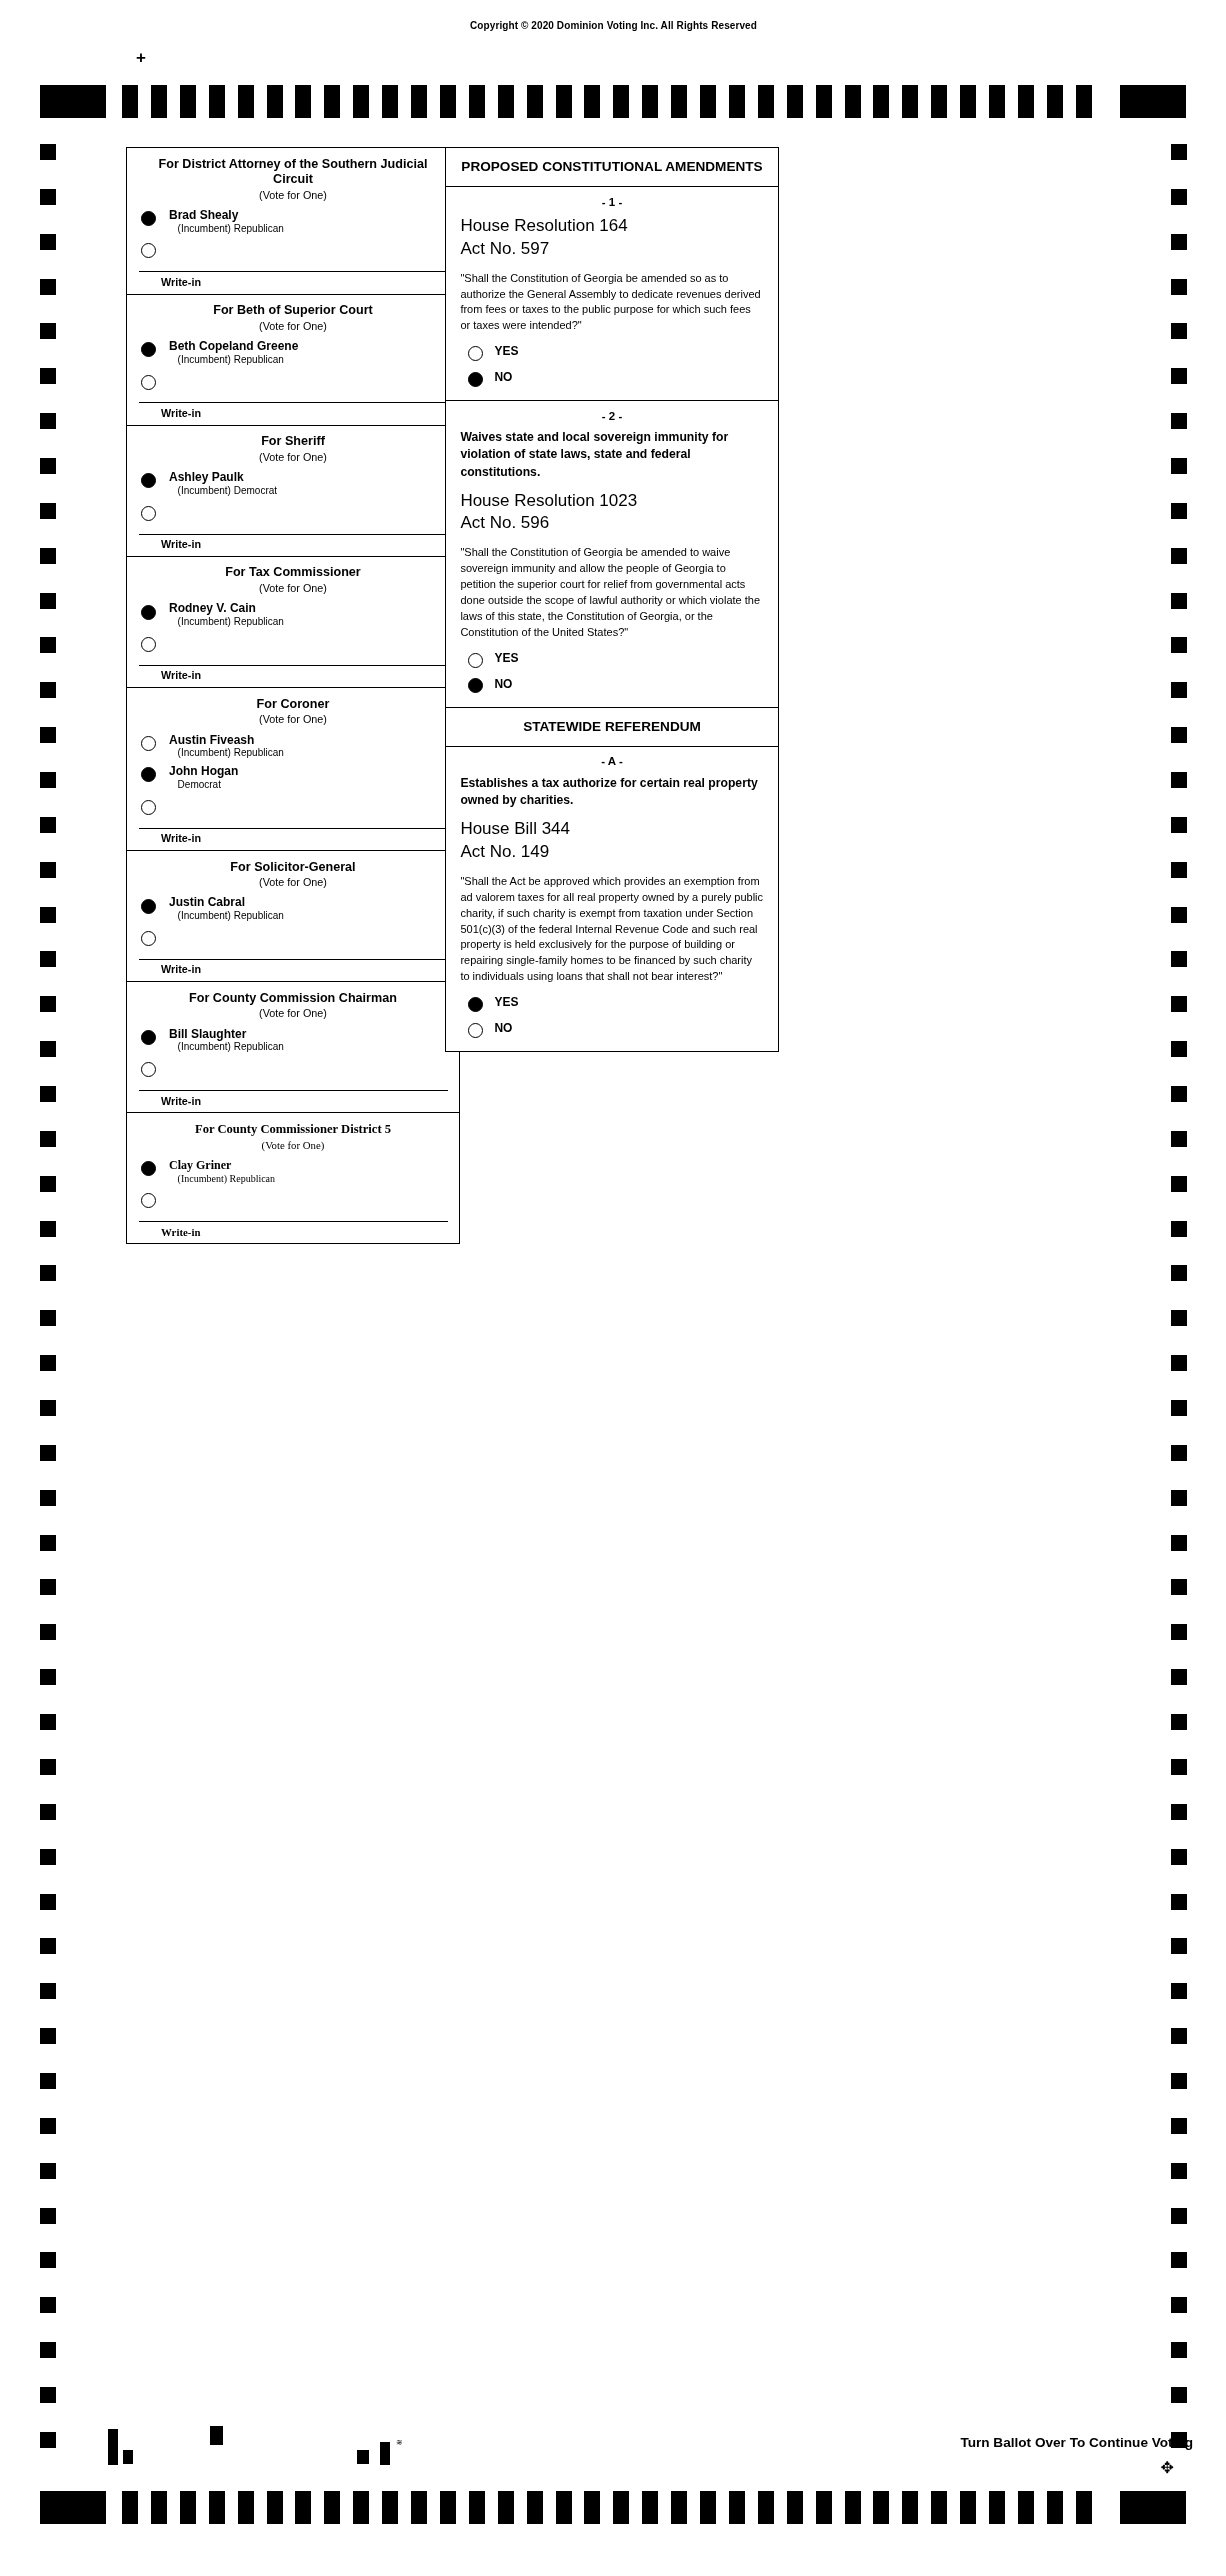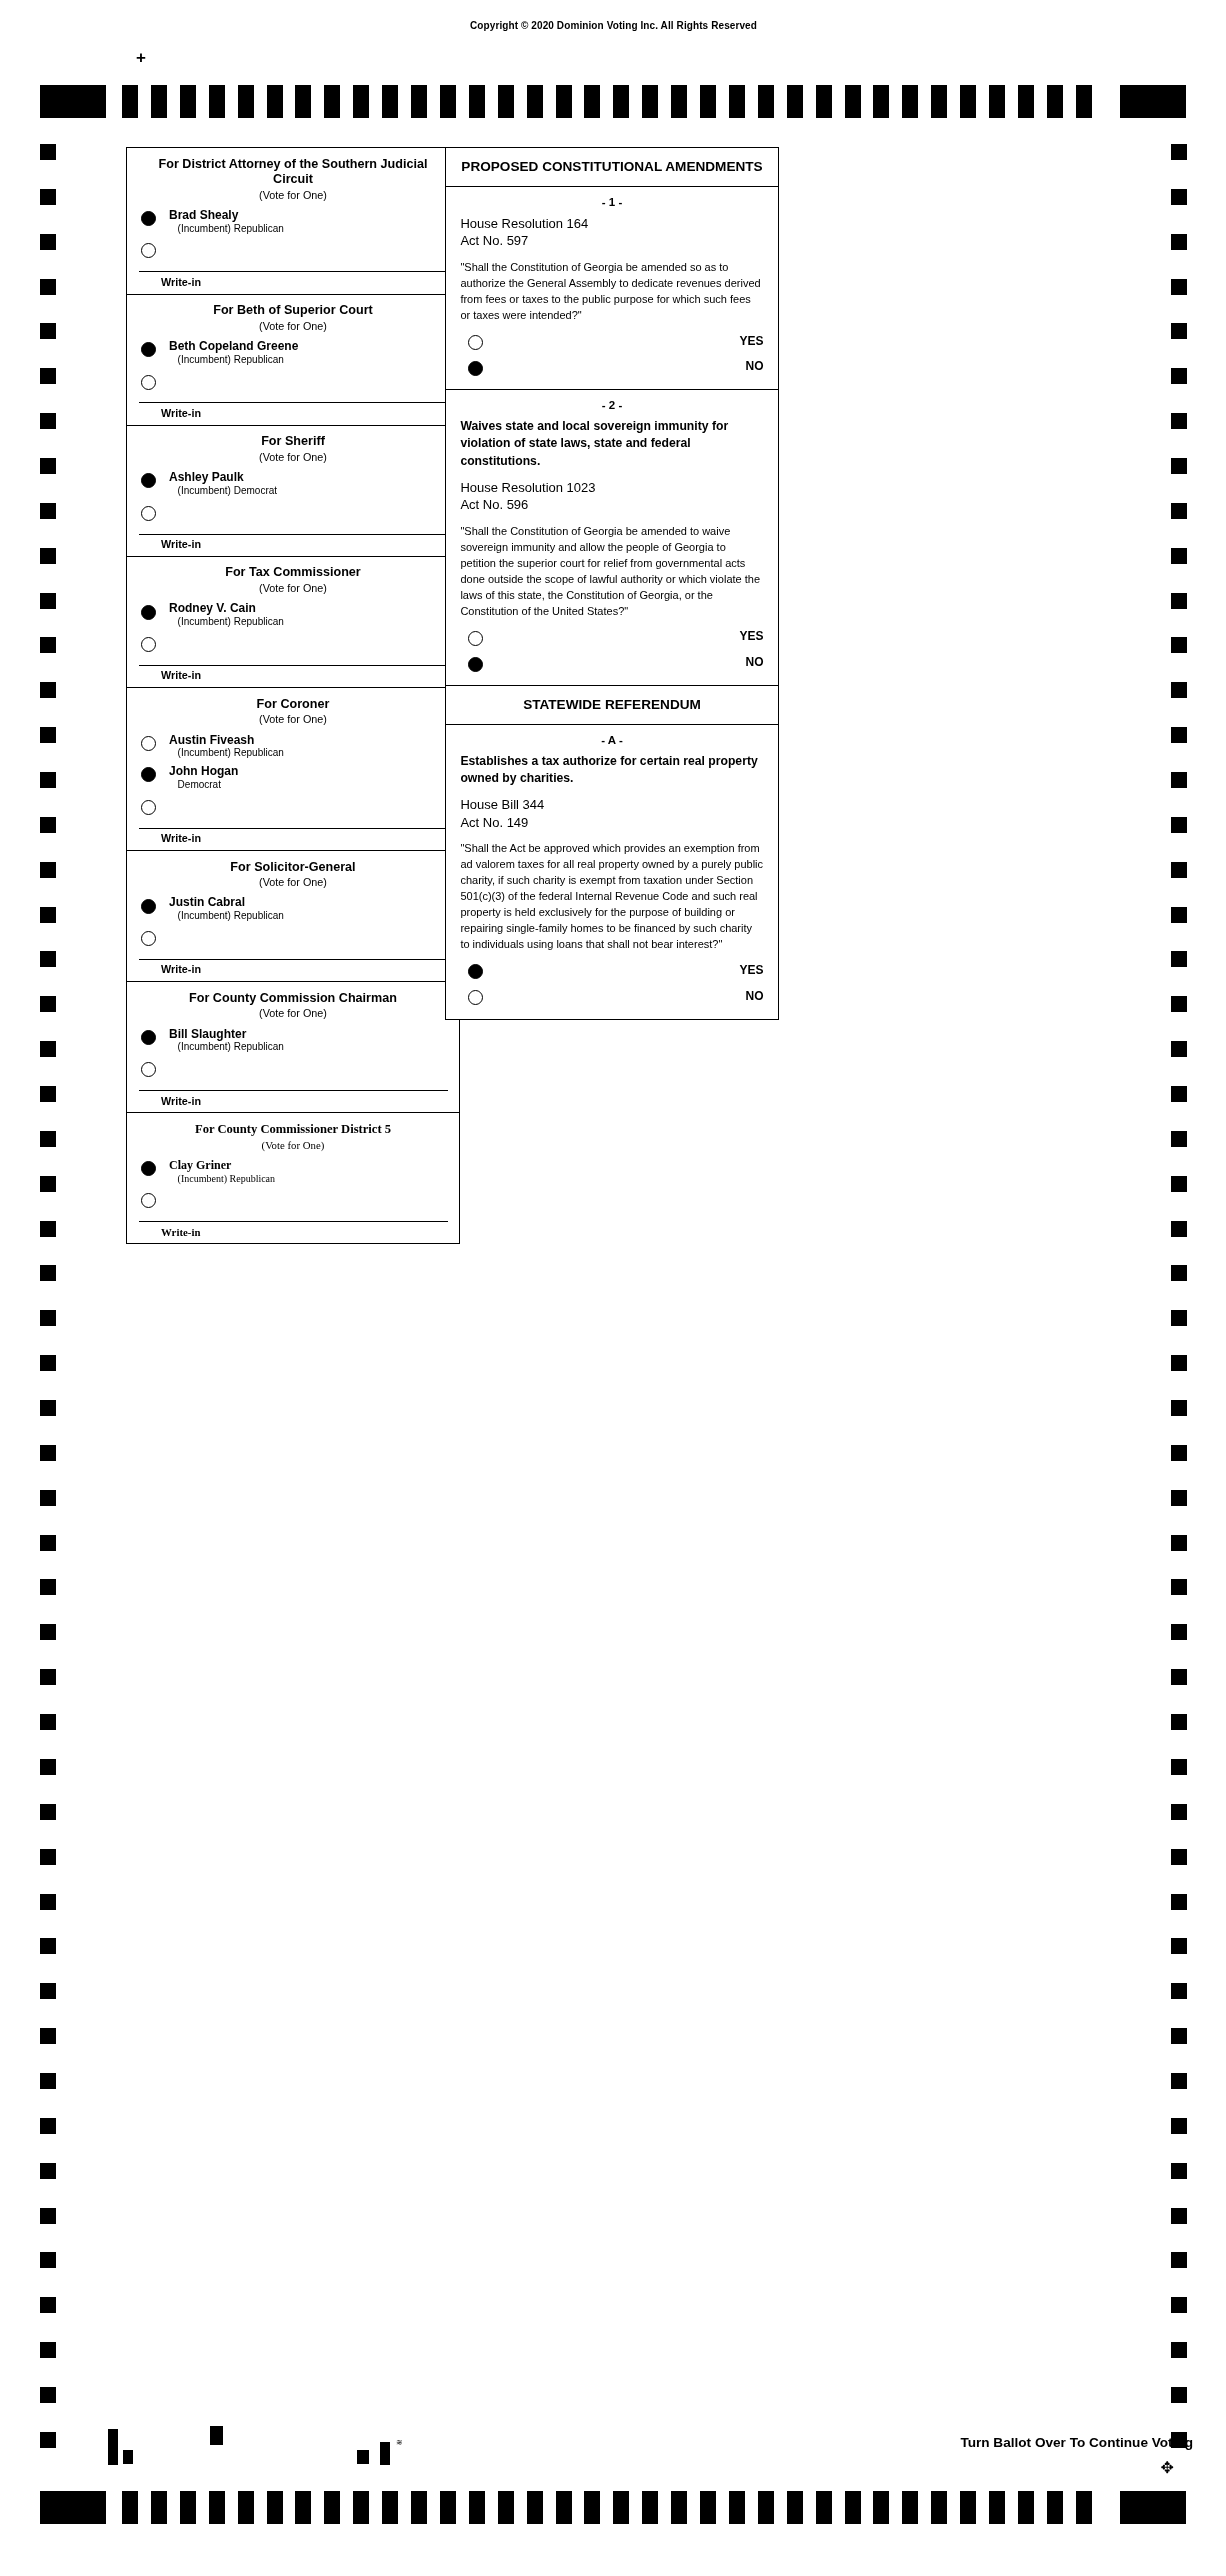--- a/index.html
+++ b/index.html
@@ -166,34 +166,33 @@
     font-weight: bold;
     padding: 1.4px 0 7.2px 0;
   }
   .q-summary {
     font-size: 12.2px;
     font-weight: bold;
     line-height: 1.42;
     padding-bottom: 8.6px;
   }
   .q-ref {
-    font-size: 13px;
+    font-size: 17px;
     line-height: 1.35;
     padding-bottom: 10px;
   }
   .q-text {
     font-size: 11px;
     line-height: 1.45;
     padding-bottom: 8.6px;
   }
   .q-option {
     position: relative;
     min-height: 23px;
     padding: 1.4px 0 1.4px 34px;
-    text-align: right;
   }
   .q-option .oval {
     left: 7.2px;
     top: 2.9px;
   }
   .q-option .q-label {
     font-size: 12px;
     font-weight: bold;
     line-height: 1.3;
   }

